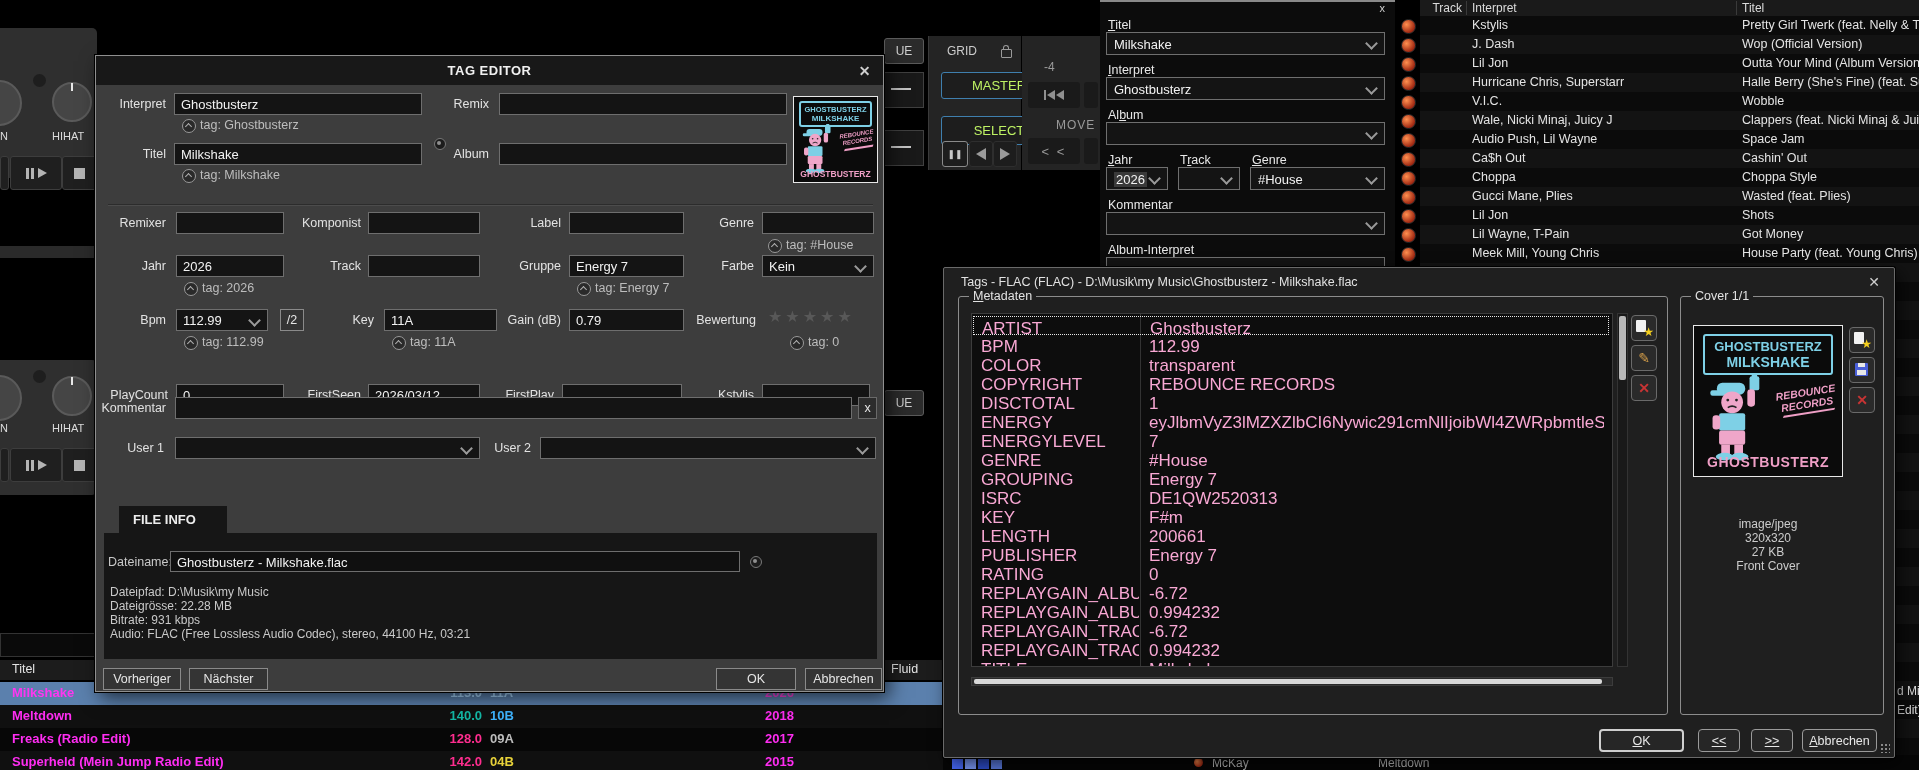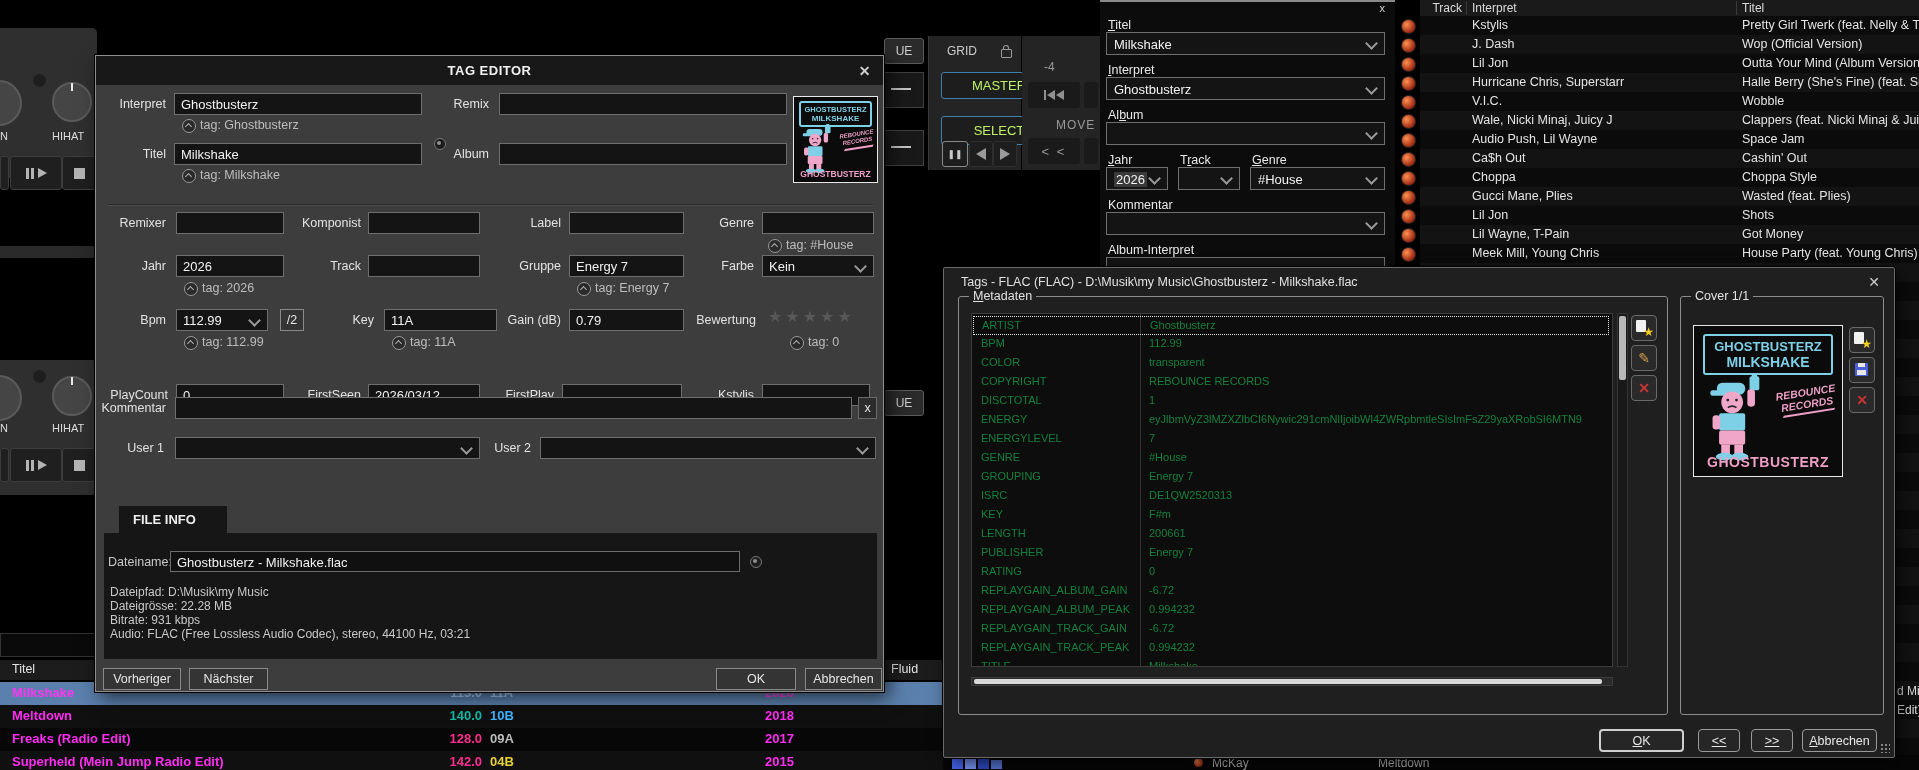--- a/index.html
+++ b/index.html
@@ -90,21 +90,21 @@
                 font-weight:bold;font-size:13px;line-height:27px;padding-left:14px;box-sizing:border-box;}
   .fileinfo-panel{position:absolute;left:8px;top:477px;width:773px;height:126px;background:#161616;}
   .fi-line{position:absolute;left:6px;font-size:12px;color:#c9c9c9;}
   
   .tagsdlg{left:943px;top:267px;width:952px;height:491px;background:#1f1f1f;border:1px solid #6a6a6a;box-sizing:border-box;border-radius:2px;}
   .td-title{position:absolute;left:17px;top:7px;font-size:12.5px;color:#e2e2e2;}
   .fieldset{position:absolute;border:1px solid #8c8c8c;border-radius:3px;}
   .legend{position:absolute;top:-8px;left:10px;background:#1f1f1f;padding:0 4px;font-size:12.5px;color:#e2e2e2;}
   .metatable{position:absolute;left:12px;top:16px;width:642px;height:354px;background:#0d0d0d;border:1px solid #3c3c3c;
              overflow:hidden;box-sizing:border-box;}
-  .mrow{position:absolute;left:1px;width:636px;height:19px;font-size:11px;color:#15803d;}
+  .mrow{position:absolute;left:1px;width:636px;height:19px;font-size:17px;color:#f9a8d4;}
   .mrow.sel{border:1px dotted #e8e8e8;box-sizing:border-box;}
   .mkey{position:absolute;left:8px;top:2px;width:158px;white-space:nowrap;overflow:hidden;}
   .mval{position:absolute;left:176px;top:2px;width:455px;white-space:nowrap;overflow:hidden;}
   .mcolsep{position:absolute;left:168px;top:0;width:1px;height:100%;background:#333;}
   .hscroll{position:absolute;left:12px;top:380px;width:642px;height:9px;background:#2a2a2a;border:1px solid #3c3c3c;box-sizing:border-box;}
   .hscroll .thumb{position:absolute;left:2px;top:1px;width:628px;height:5px;background:#d8d8d8;border-radius:2px;}
   .vscroll{position:absolute;left:658px;top:16px;width:11px;height:354px;background:#191919;border:1px solid #333;box-sizing:border-box;}
   .vscroll .thumb{position:absolute;left:1px;top:2px;width:7px;height:64px;background:#b8b8b8;border-radius:2px;}
   .sidebtn{position:absolute;width:24px;height:24px;background:#2a2a2a;border:1px solid #6a6a6a;border-radius:4px;
            display:flex;align-items:center;justify-content:center;}
@@ -659,20 +659,26 @@
       <div class="sidebtn" style="left:168px;top:30px;">
           <span class="ico-page"></span>
           <span class="ico-star-ov">★</span>
         </div>
       <div class="sidebtn" style="left:168px;top:60px;">
           <span class="ico-floppy"></span>
         </div>
       <div class="sidebtn" style="left:168px;top:90px;">
           <span class="ico-x">✕</span>
         </div>
+      <div class="caption" style="left:12px;top:220px;width:150px;">
+        <div>image/jpeg</div>
+        <div>320x320</div>
+        <div>27 KB</div>
+        <div>Front Cover</div>
+      </div>
     </div>
 
     <div class="td-btn def" style="left:655px;top:461px;width:85px;"><u>O</u>K</div>
     <div class="td-btn ul" style="left:754px;top:461px;width:42px;">&lt;&lt;</div>
     <div class="td-btn ul" style="left:807px;top:461px;width:42px;">&gt;&gt;</div>
     <div class="td-btn" style="left:858px;top:461px;width:75px;"><u>A</u>bbrechen</div>
     <div class="grip"></div>
   </div>
 
 </div>

